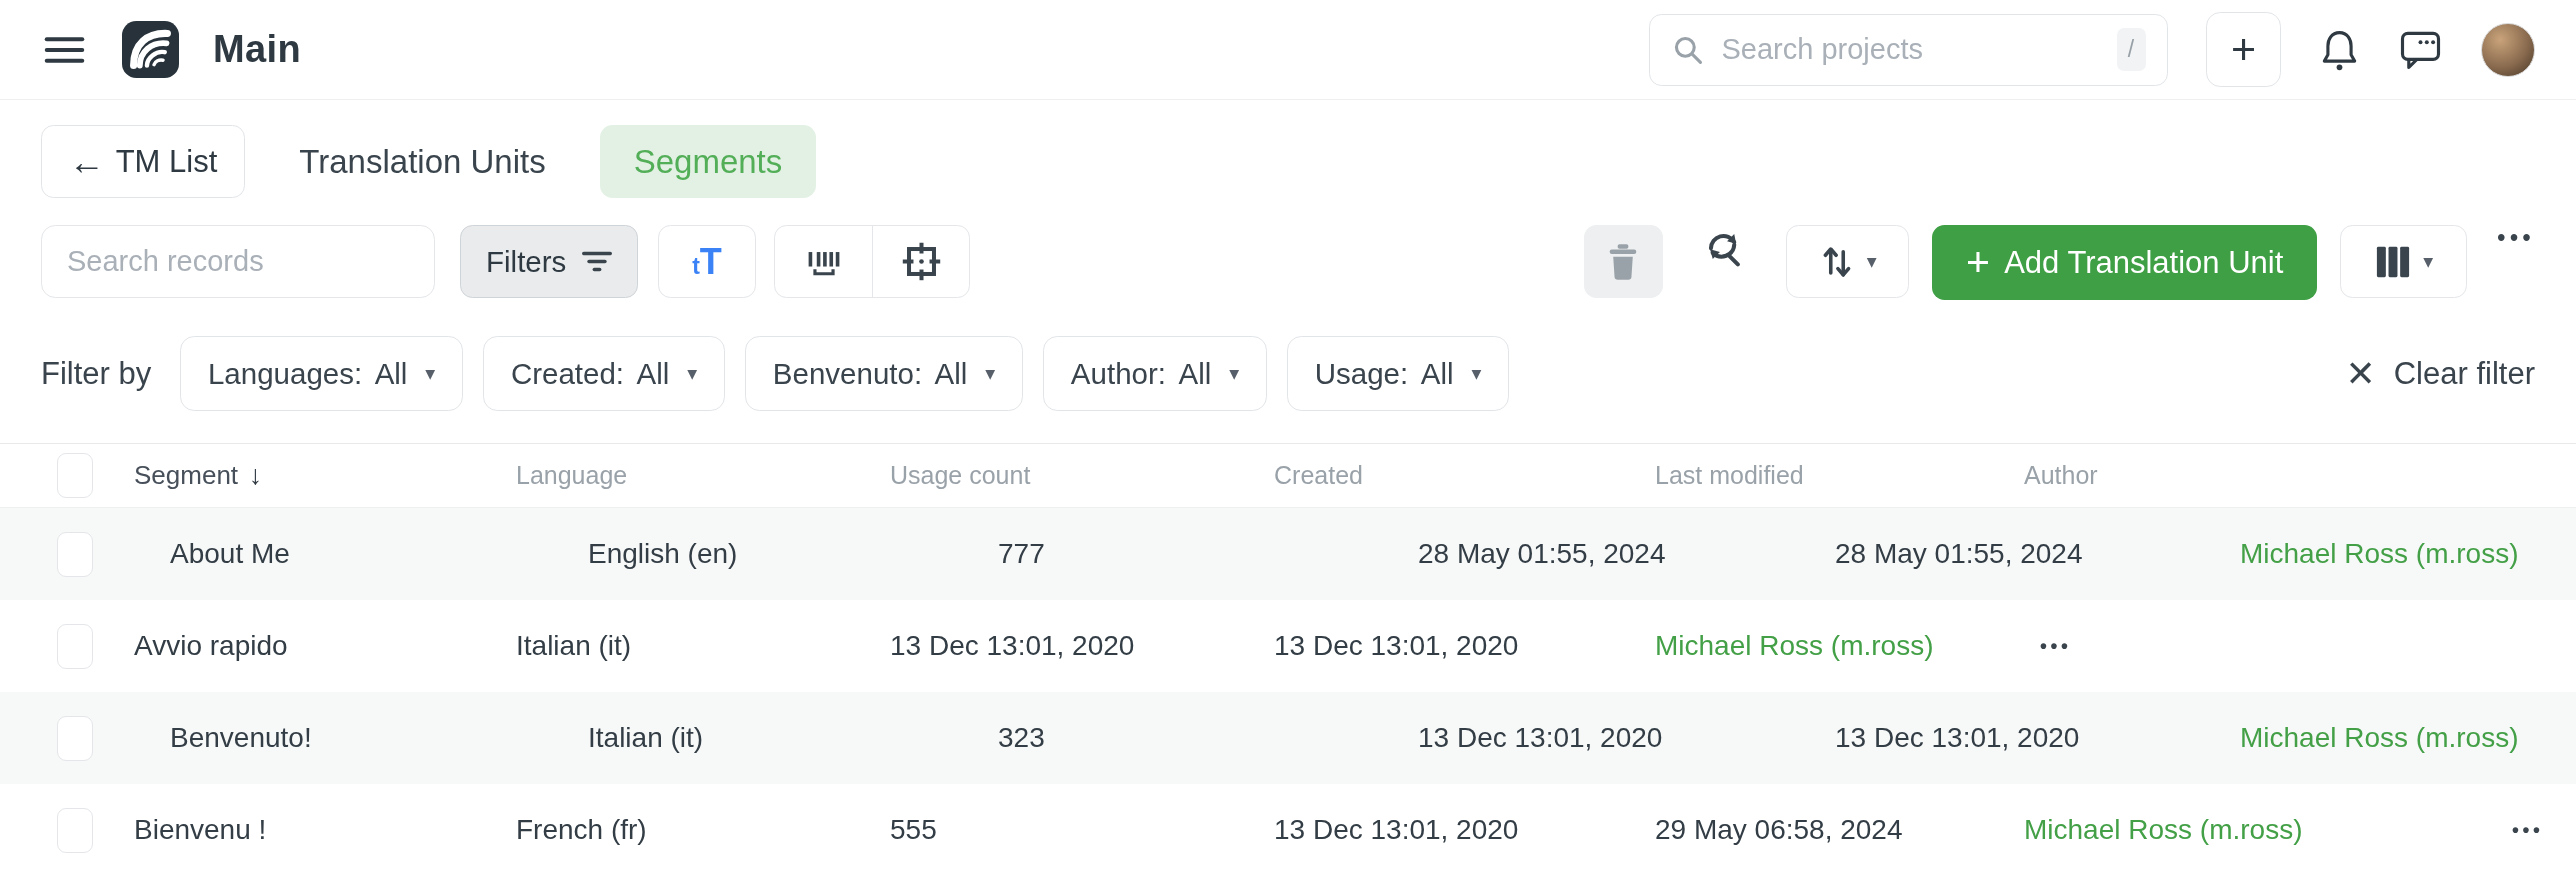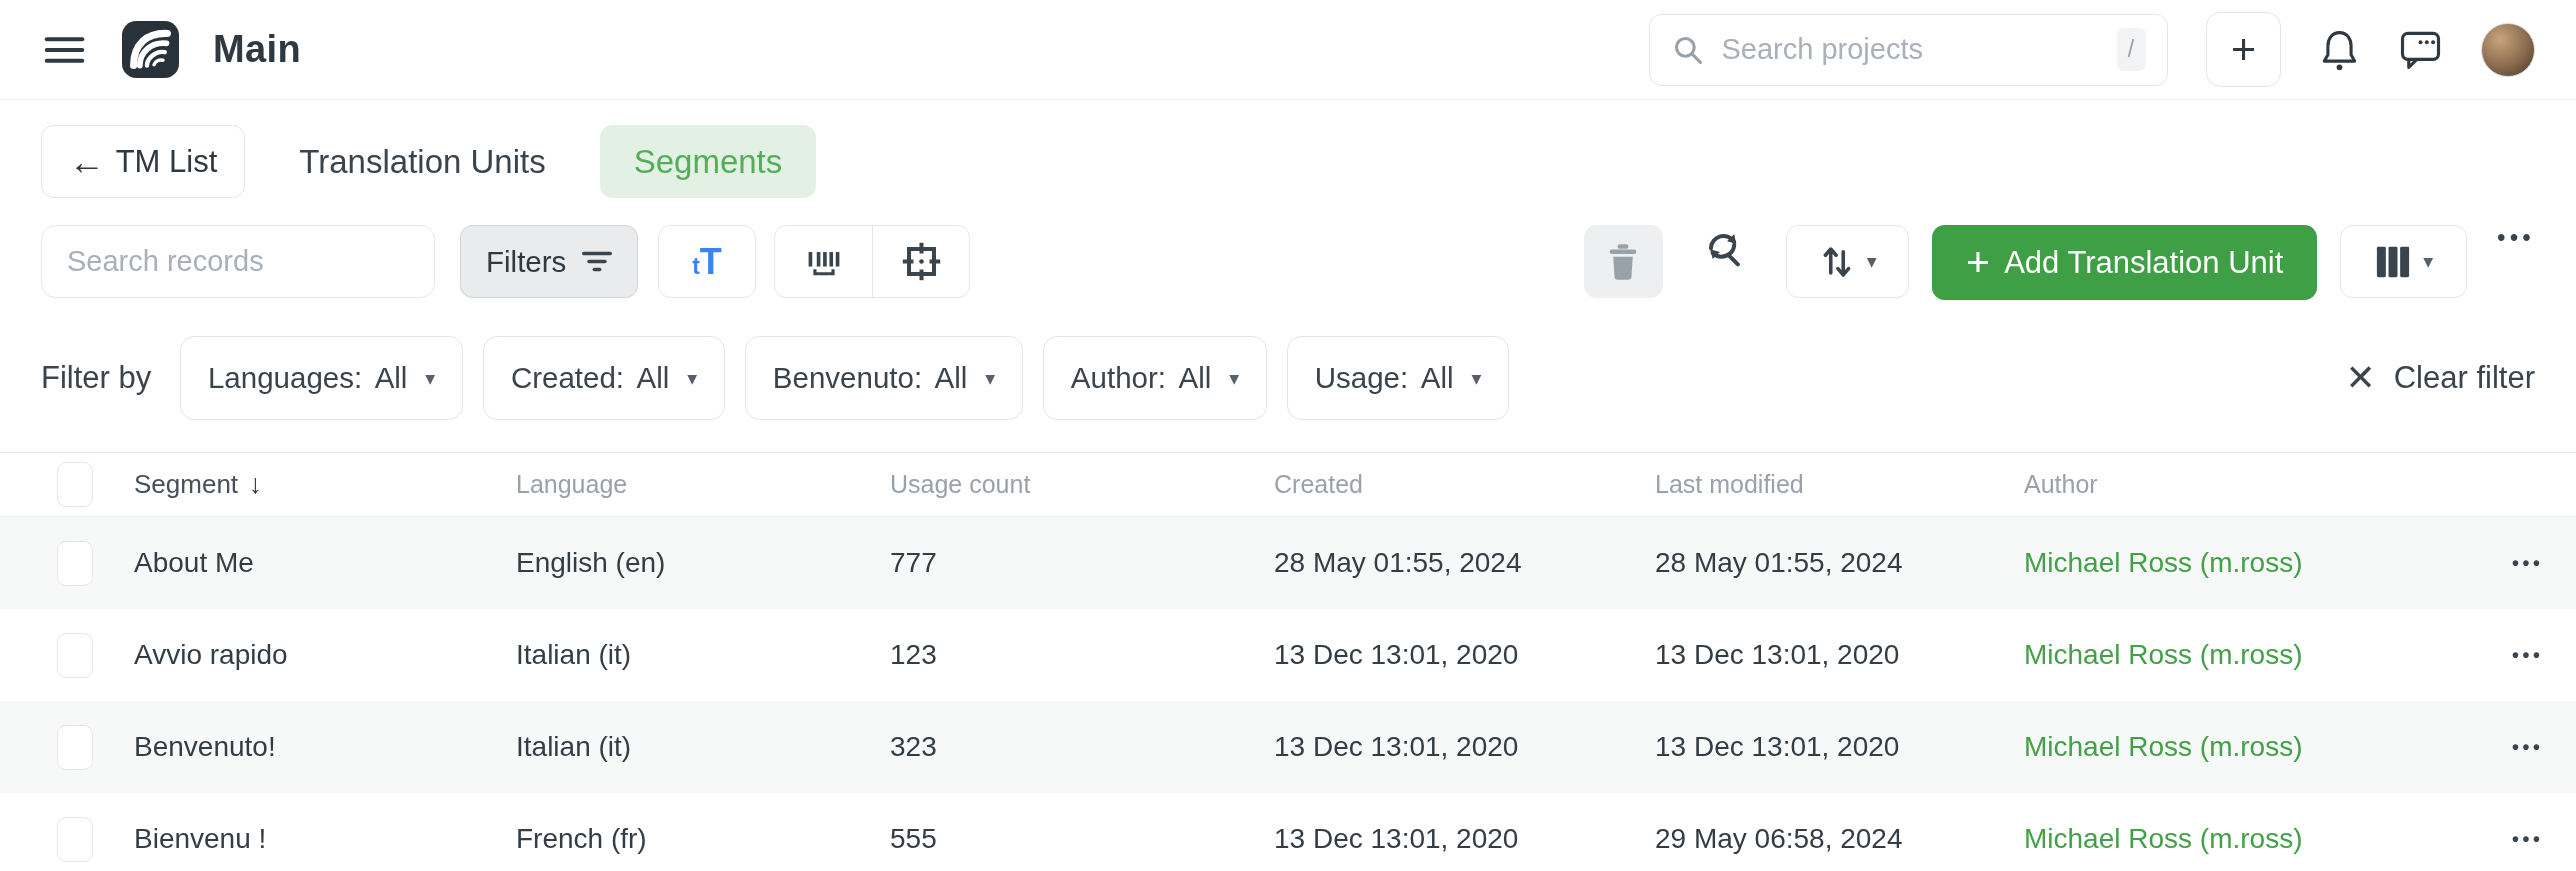--- a/index.html
+++ b/index.html
@@ -67,39 +67,39 @@
   .add-btn { height:75px; border:none; border-radius:12.5px; background:#3f9f44; color:#fff;
     display:flex; align-items:center; gap:14.3px; padding:0 34px; font-size:31px; cursor:pointer; margin-right:23px; }
   .add-btn .plus { font-size:41px; font-weight:300; line-height:1; }
   .cols-btn { width:127px; height:73px; border:1.8px solid #e4e6e9; border-radius:12.5px; background:#fff;
     display:flex; align-items:center; justify-content:center; gap:12.5px; cursor:pointer; margin-right:30px; }
   .dots { font-size:23px; letter-spacing:4.5px; color:#3a444d; font-weight:bold; cursor:pointer; }
 
   
   .filter-row { margin-top:36px; padding:0 41px; display:flex; align-items:center; gap:19.7px; }
   .filter-label { font-size:31px; color:#3a444d; margin-right:9px; }
-  .pill { height:84px; border:1.8px solid #e2e5e8; border-radius:14.3px; background:#fff;
+  .pill { height:75px; border:1.8px solid #e2e5e8; border-radius:14.3px; background:#fff;
     display:flex; align-items:center; gap:12.5px; padding:0 27px; font-size:29.5px; color:#3a444d; cursor:pointer; }
   .pill .caret { margin-left:5.4px; }
   .filter-spacer { flex:1; }
   .clear-filter { display:flex; align-items:center; gap:18px; cursor:pointer; }
   .clear-x { font-size:36px; color:#3a444d; }
   .clear-txt { font-size:31px; color:#3a444d; }
 
   
   .table { margin-top:32px; border-top:1.8px solid #e7e9eb; }
   .thead, .trow { display:grid;
     grid-template-columns:77px 382px 374px 384px 381px 369px 472px 1fr;
     align-items:center; padding-left:57px; }
   .thead { height:64px; border-bottom:1.8px solid #edeff0; font-size:25px; color:#9aa2a9; }
   .th-seg { color:#47505a; font-size:26px; display:flex; align-items:center; gap:10.7px; cursor:pointer; }
   .th-sort { font-size:27px; color:#2e3942; }
   .checkbox { width:36px; height:45px; border:1.8px solid #e4e6e9; border-radius:9px; background:#fff; cursor:pointer; }
   .trow { height:92px; font-size:28px; color:#333d45; cursor:pointer; }
-  .trow.striped { background:#f7f8f8; }
+  .trow.striped { background:#f7f8f8;gap:36px; }
   .cell-author { color:#43a047; cursor:pointer; }
   .row-dots { font-size:19.7px; letter-spacing:3.6px; color:#3a444d; font-weight:bold; padding-left:16px; cursor:pointer; }
 
   svg { display:block; }
 </style>
 </head>
 <body>
 
 <header class="topbar">
   <div class="topbar-left">
@@ -333,21 +333,20 @@
       <div class="cell-modified">28 May 01:55, 2024</div>
       <div class="cell-author">Michael Ross (m.ross)</div>
       <div class="row-dots">•••</div>
     </div>
     <div class="trow">
       <div>
         <div class="checkbox"></div>
       </div>
       <div class="cell-segment">Avvio rapido</div>
       <div class="cell-language">Italian (it)</div>
-      <div class="cell-usage">123</div>
       <div class="cell-created">13 Dec 13:01, 2020</div>
       <div class="cell-modified">13 Dec 13:01, 2020</div>
       <div class="cell-author">Michael Ross (m.ross)</div>
       <div class="row-dots">•••</div>
     </div>
     <div class="trow striped">
       <div>
         <div class="checkbox"></div>
       </div>
       <div class="cell-segment">Benvenuto!</div>

